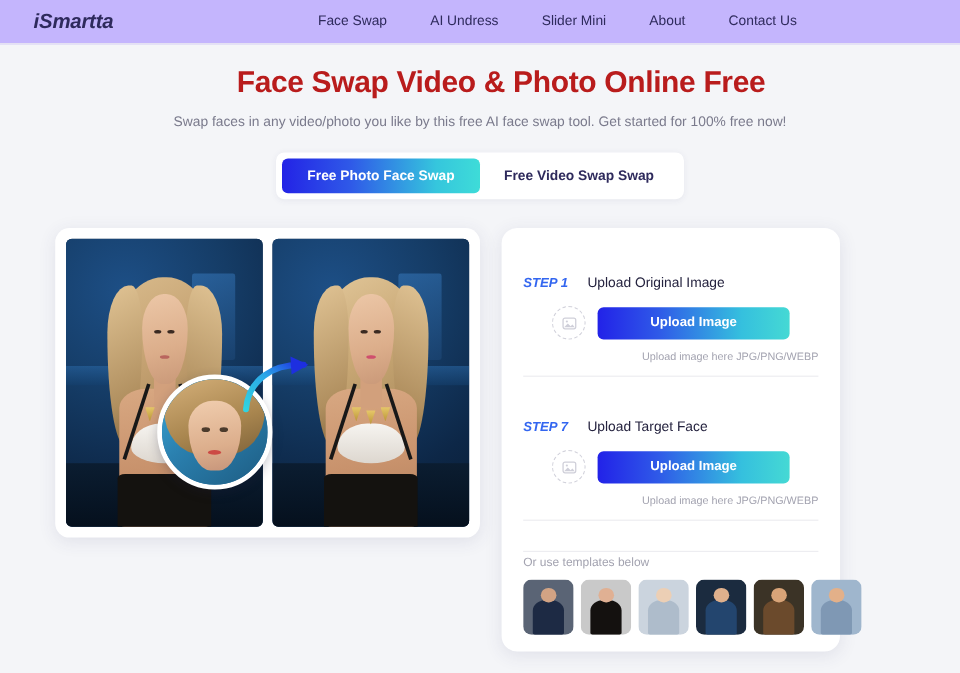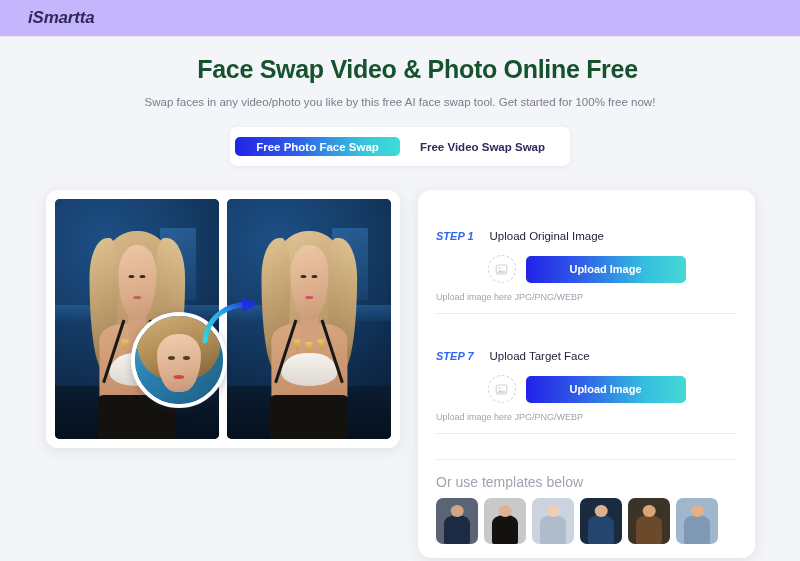--- a/index.html
+++ b/index.html
@@ -32,37 +32,37 @@
   }
   .nav-links a {
     font-size: 11.5px; color: #2e2a5c;
     text-decoration: none; white-space: nowrap;
   }
 
   
   .hero { text-align: center; padding-top: 18px; }
   .hero-title {
     font-size: 25px; font-weight: bold;
-    color: #14532d; letter-spacing: -0.3px; padding-left: 35px;
+    color: #b91c1c; letter-spacing: -0.3px; padding-left: 35px;
   }
   .hero-sub {
     margin-top: 12px; font-size: 11.5px; color: #7a7a8c;
   }
 
   
   .tabs-wrap {
     margin: 19px auto 0;
     width: 340px; height: 39px;
     background: #ffffff; border-radius: 7px;
     box-shadow: 0 1px 5px rgba(60,60,110,.07);
     display: flex; align-items: center;
     padding: 5px;
   }
   .tab {
-    flex: 1; height: 19px; border: none; cursor: pointer;
+    flex: 1; height: 29px; border: none; cursor: pointer;
     font-size: 11.5px; font-weight: bold;
     border-radius: 5px; background: transparent;
     color: #2e2a5c;
     font-family: "Liberation Sans", sans-serif;
   }
   .tab.active {
     background: linear-gradient(90deg, #2323e6 0%, #2f5ae8 35%, #35c6dd 78%, #3edcd8 100%);
     color: #ffffff;
   }
 
@@ -199,21 +199,21 @@
     border-radius: 46% 46% 42% 42% / 36% 36% 64% 64%;
   }
   .fb-eye { position: absolute; top: 38%; width: 17%; height: 7%; background: #4c3b2c; border-radius: 50%; }
   .fb-eye.l { left: 24%; } .fb-eye.r { right: 24%; }
   .fb-lips { position: absolute; left: 50%; top: 72%; transform: translateX(-50%); width: 26%; height: 7%; background: #cc4a44; border-radius: 50%; }
 
   .arrow-svg { position: absolute; left: 155px; top: 105px; z-index: 6; }
 
   
   .steps-card {
-    width: 337px;
+    width: 282px;
     background: #ffffff; border-radius: 13px;
     box-shadow: 0 3px 14px rgba(60,60,110,.10);
     padding: 16px 18px 14px;
     flex: none;
     align-self: flex-start;
   }
   .step-head { display: flex; align-items: baseline; gap: 16px; }
   .step-num {
     font-size: 11px; font-weight: bold; font-style: italic;
     color: #3366f0; white-space: nowrap;
@@ -231,36 +231,36 @@
     flex: none;
   }
   .upload-btn {
     width: 160px; height: 27px; border: none; cursor: pointer;
     border-radius: 5px; color: #fff;
     font-size: 11px; font-weight: bold;
     font-family: "Liberation Sans", sans-serif;
     background: linear-gradient(90deg,#2222e8 0%,#2f5ae8 32%,#35c0de 75%,#45d9d4 100%);
   }
   .upload-hint {
-    margin-top: 9px; text-align: left;
+    margin-top: 9px; text-align: right;
     font-size: 9px; color: #a3a3b0;
   }
   .divider { height: 1px; background: #ededf1; margin: 11px 0 0; }
   .step-block { padding-top: 12px; }
 
   .swap-btn {
     display: block; margin: 13px auto 0;
     width: 160px; height: 27px; border: none; cursor: pointer;
     border-radius: 5px; color: #ffffff;
     font-size: 11px; font-weight: bold;
     font-family: "Liberation Sans", sans-serif;
     background: linear-gradient(90deg,#a8a6f2 0%,#b9bdf0 35%,#bfe6ef 72%,#c9f0ec 100%);
   }
 
-  .tpl-title { margin-top: 14px; font-size: 14px; color: #a3a3b0; }
+  .tpl-title { margin-top: 4px; font-size: 10px; color: #a3a3b0; }
   .tpl-row { display: flex; gap: 6px; margin-top: 8px; }
   .tpl {
     width: 42px; height: 46px; border-radius: 7px;
     overflow: hidden; position: relative; cursor: pointer;
     flex: none;
   }
   .tpl i.bg { position: absolute; inset: 0; display: block; }
   .tpl i.subj {
     position: absolute; left: 50%; bottom: 0; transform: translateX(-50%);
     width: 62%; height: 64%; border-radius: 44% 44% 12% 12% / 30% 30% 6% 6%;
@@ -269,20 +269,27 @@
   .tpl i.head {
     position: absolute; left: 50%; top: 16%; transform: translateX(-50%);
     width: 30%; height: 26%; border-radius: 50%; display: block;
   }
 </style>
 </head>
 <body>
 
 <div class="navbar">
   <div class="logo">iSmartta</div>
+  <nav class="nav-links">
+    <a href="#">Face Swap</a>
+    <a href="#">AI Undress</a>
+    <a href="#">Slider Mini</a>
+    <a href="#">About</a>
+    <a href="#">Contact Us</a>
+  </nav>
 </div>
 
 <div class="hero">
   <h1 class="hero-title">Face Swap Video &amp; Photo Online Free</h1>
   <p class="hero-sub">Swap faces in any video/photo you like by this free AI face swap tool. Get started for 100% free now!</p>
 
   <div class="tabs-wrap">
     <button class="tab active">Free Photo Face Swap</button>
     <button class="tab">Free Video Swap Swap</button>
   </div>

